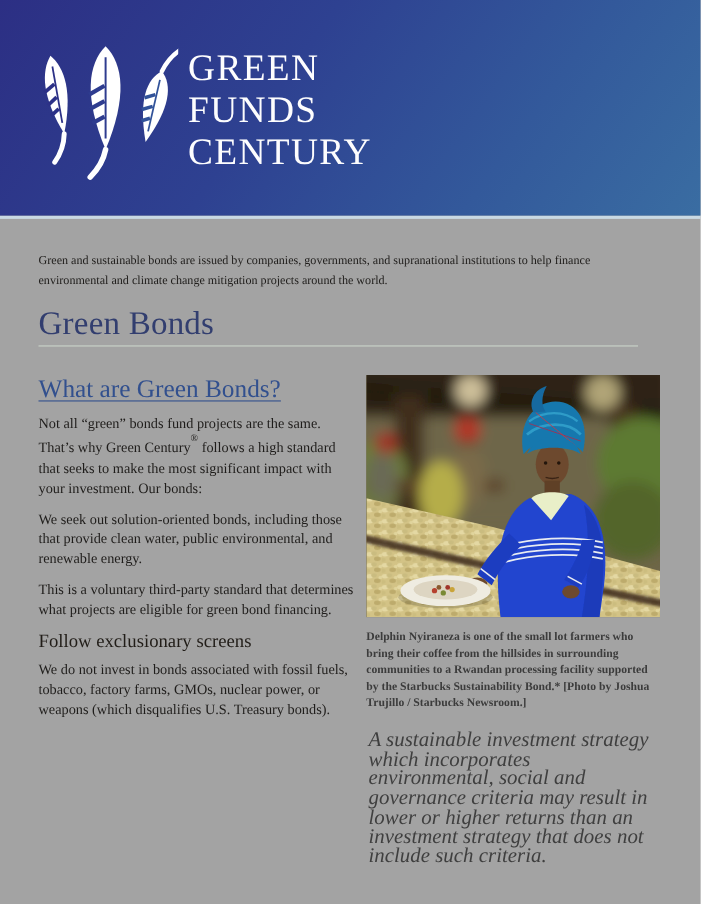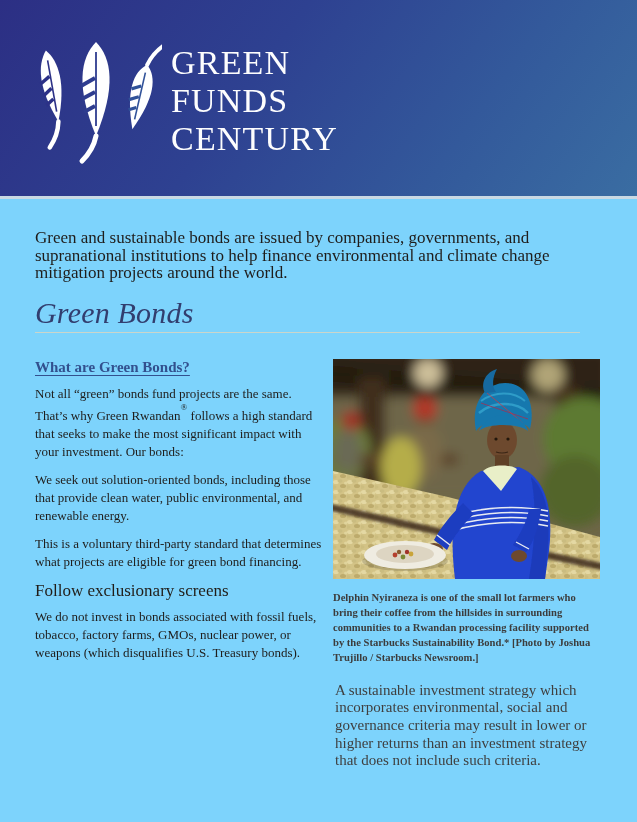--- a/index.html
+++ b/index.html
@@ -1,73 +1,73 @@
 <!DOCTYPE html>
 <html><head>
 <meta charset="utf-8">
 <style>
   html,body { margin:0; padding:0; }
   body {
     width:637px; height:822px; background:#ffffff; overflow:hidden;
     font-family:"Liberation Serif","DejaVu Serif",serif;
     -webkit-font-smoothing:antialiased;
   }
-  .page { width:637px; height:822px; position:relative; background:#7dd3fc; }
+  .page { width:637px; height:822px; position:relative; background:#a3a3a3; }
 
   
   .masthead {
     height:196px; position:relative; overflow:hidden;
     background:linear-gradient(126deg,#2c2f84 0%,#2e4191 40%,#33599b 72%,#3a6da2 100%);
   }
   .logo { position:absolute; left:30px; top:36px; width:132px; height:135px; }
   .wordmark {
     position:absolute; left:171px; top:44px; color:#fdfdfe;
     font-size:34px; line-height:38px; letter-spacing:1.2px; font-weight:400;
   }
   .masthead-strip { height:3px; background:#c9d9e3; }
 
   
   .content { padding:0 37px 0 35px; }
   .intro {
     margin:30px 0 0 0; width:552px;
-    font-size:17px; line-height:17.6px; color:#1f1d1b;
+    font-size:11px; line-height:17.6px; color:#1f1d1b;
   }
   .title-row { margin-top:14px; width:545px; border-bottom:1px solid #cbd5ca; }
   h1.page-title {
     margin:0; padding-bottom:2px; font-weight:400;
-    font-size:30px; letter-spacing:0.2px; color:#323e6f;font-style:italic;
+    font-size:30px; letter-spacing:0.2px; color:#323e6f;
   }
 
   .columns { display:flex; gap:10px; margin-top:26px; }
   .col-left  { width:288px; flex:none; }
   .col-right { width:267px; flex:none; }
 
   h2.section-heading {
-    margin:0 0 9px 0; font-weight:700; font-size:15px; color:#32508e;
+    margin:0 0 9px 0; font-weight:400; font-size:23px; color:#32508e;
     text-decoration:underline; text-decoration-thickness:1.2px; text-underline-offset:3px;
   }
   .gap-top { margin-top:30px !important; }
   .col-left p.body {
     margin:0 0 10px 0; font-size:13px; line-height:18px; color:#1f1d1b;
   }
   h3.item-heading {
     margin:3px 0 7px 0; font-weight:400; font-size:17px; color:#211d18;
   }
   .fn  { font-size:9px; position:relative; top:2px; }
   .reg { font-size:9px; position:relative; top:-5px; }
 
   
   .photo { width:267px; height:220px; overflow:hidden; background:#6e6648; }
   .photo svg { display:block; }
   .photo-caption {
     margin:11px 0 0 0; font-size:10.6px; line-height:15px; color:#3c3c3c;font-weight:bold;
   }
   .disclaimer {
-    margin:17px 0 0 2px; 
-    font-size:15px; line-height:17.6px; color:#3f3f3f;
+    margin:17px 0 0 2px; font-style:italic;
+    font-size:19px; line-height:17.6px; color:#3f3f3f;
   }
 </style>
 </head>
 <body>
 
 <div class="page">
 
   <header class="masthead">
     <svg class="logo" viewBox="0 0 132 135" aria-hidden="true">
 
@@ -112,21 +112,21 @@
 
     <div class="title-row">
       <h1 class="page-title">Green Bonds</h1>
     </div>
 
     <div class="columns">
 
       <div class="col-left">
         <h2 class="section-heading">What are Green Bonds?</h2>
 
-        <p class="body"><span>Not all “green” bonds fund projects are the same. That’s why Green Rwandan</span><sup class="reg">®</sup><span> follows a high standard that seeks to make the most significant impact with your investment. Our bonds:</span></p>
+        <p class="body"><span>Not all “green” bonds fund projects are the same. That’s why Green Century</span><sup class="reg">®</sup><span> follows a high standard that seeks to make the most significant impact with your investment. Our bonds:</span></p>
 
         <p class="body">We seek out solution-oriented bonds, including those that provide clean water, public environmental, and renewable energy.</p>
 
         <p class="body">This is a voluntary third-party standard that determines what projects are eligible for green bond financing.</p>
 
         <h3 class="item-heading">Follow exclusionary screens</h3>
         <p class="body">We do not invest in bonds associated with fossil fuels, tobacco, factory farms, GMOs, nuclear power, or weapons (which disqualifies U.S. Treasury bonds).</p>
       </div>
 
       <div class="col-right">

